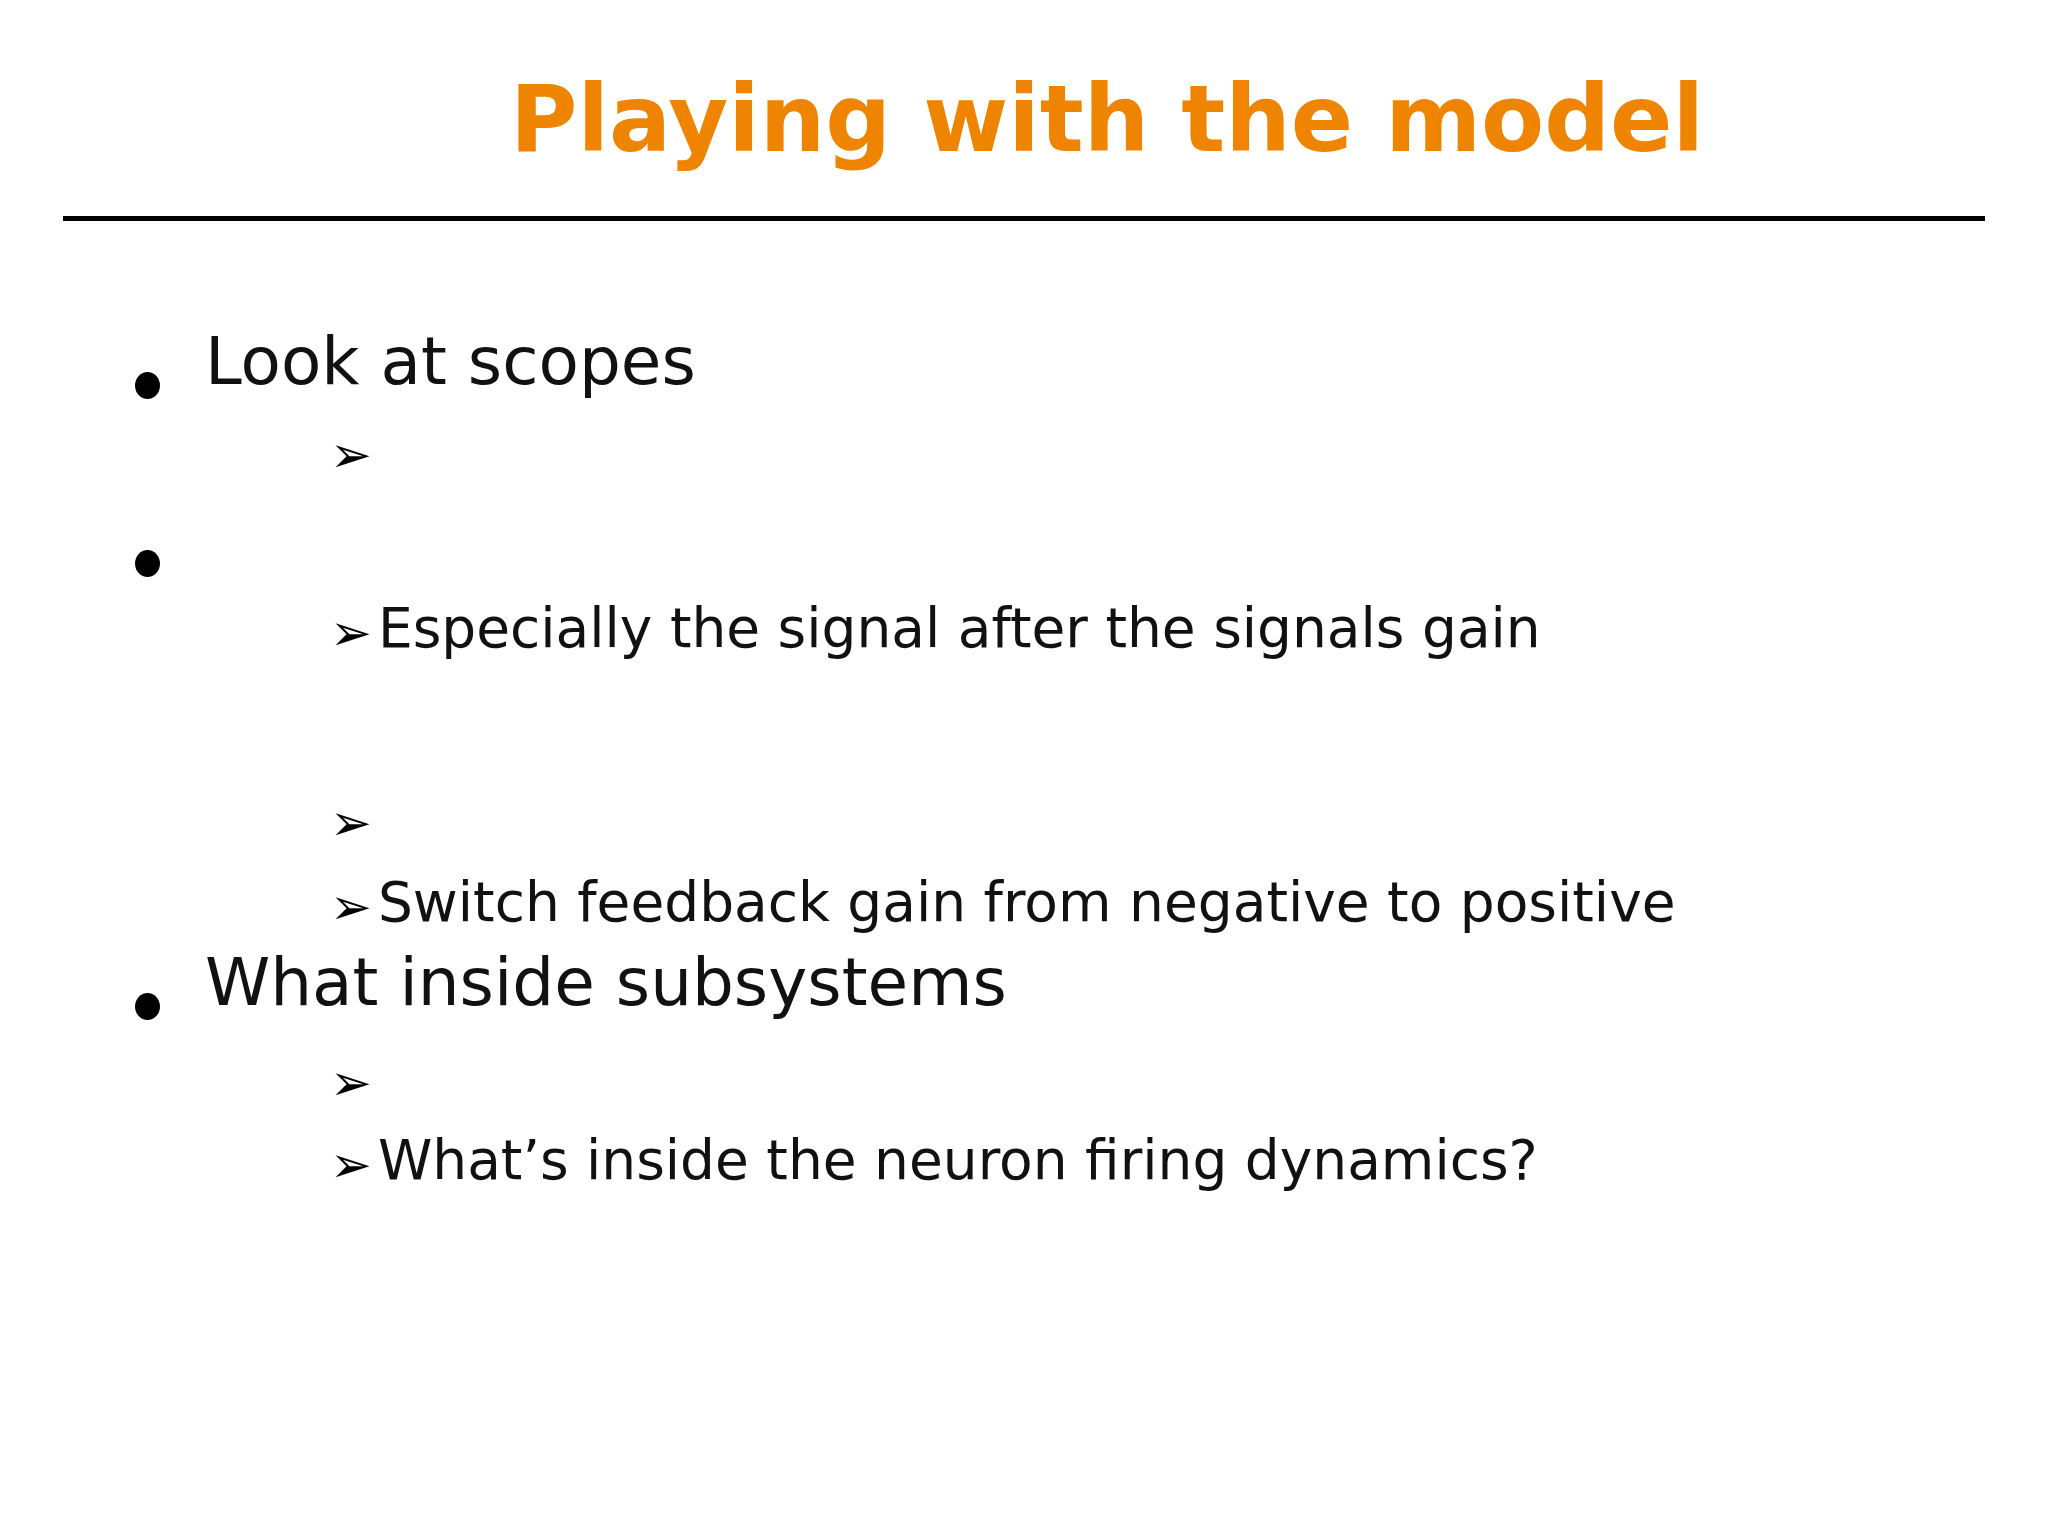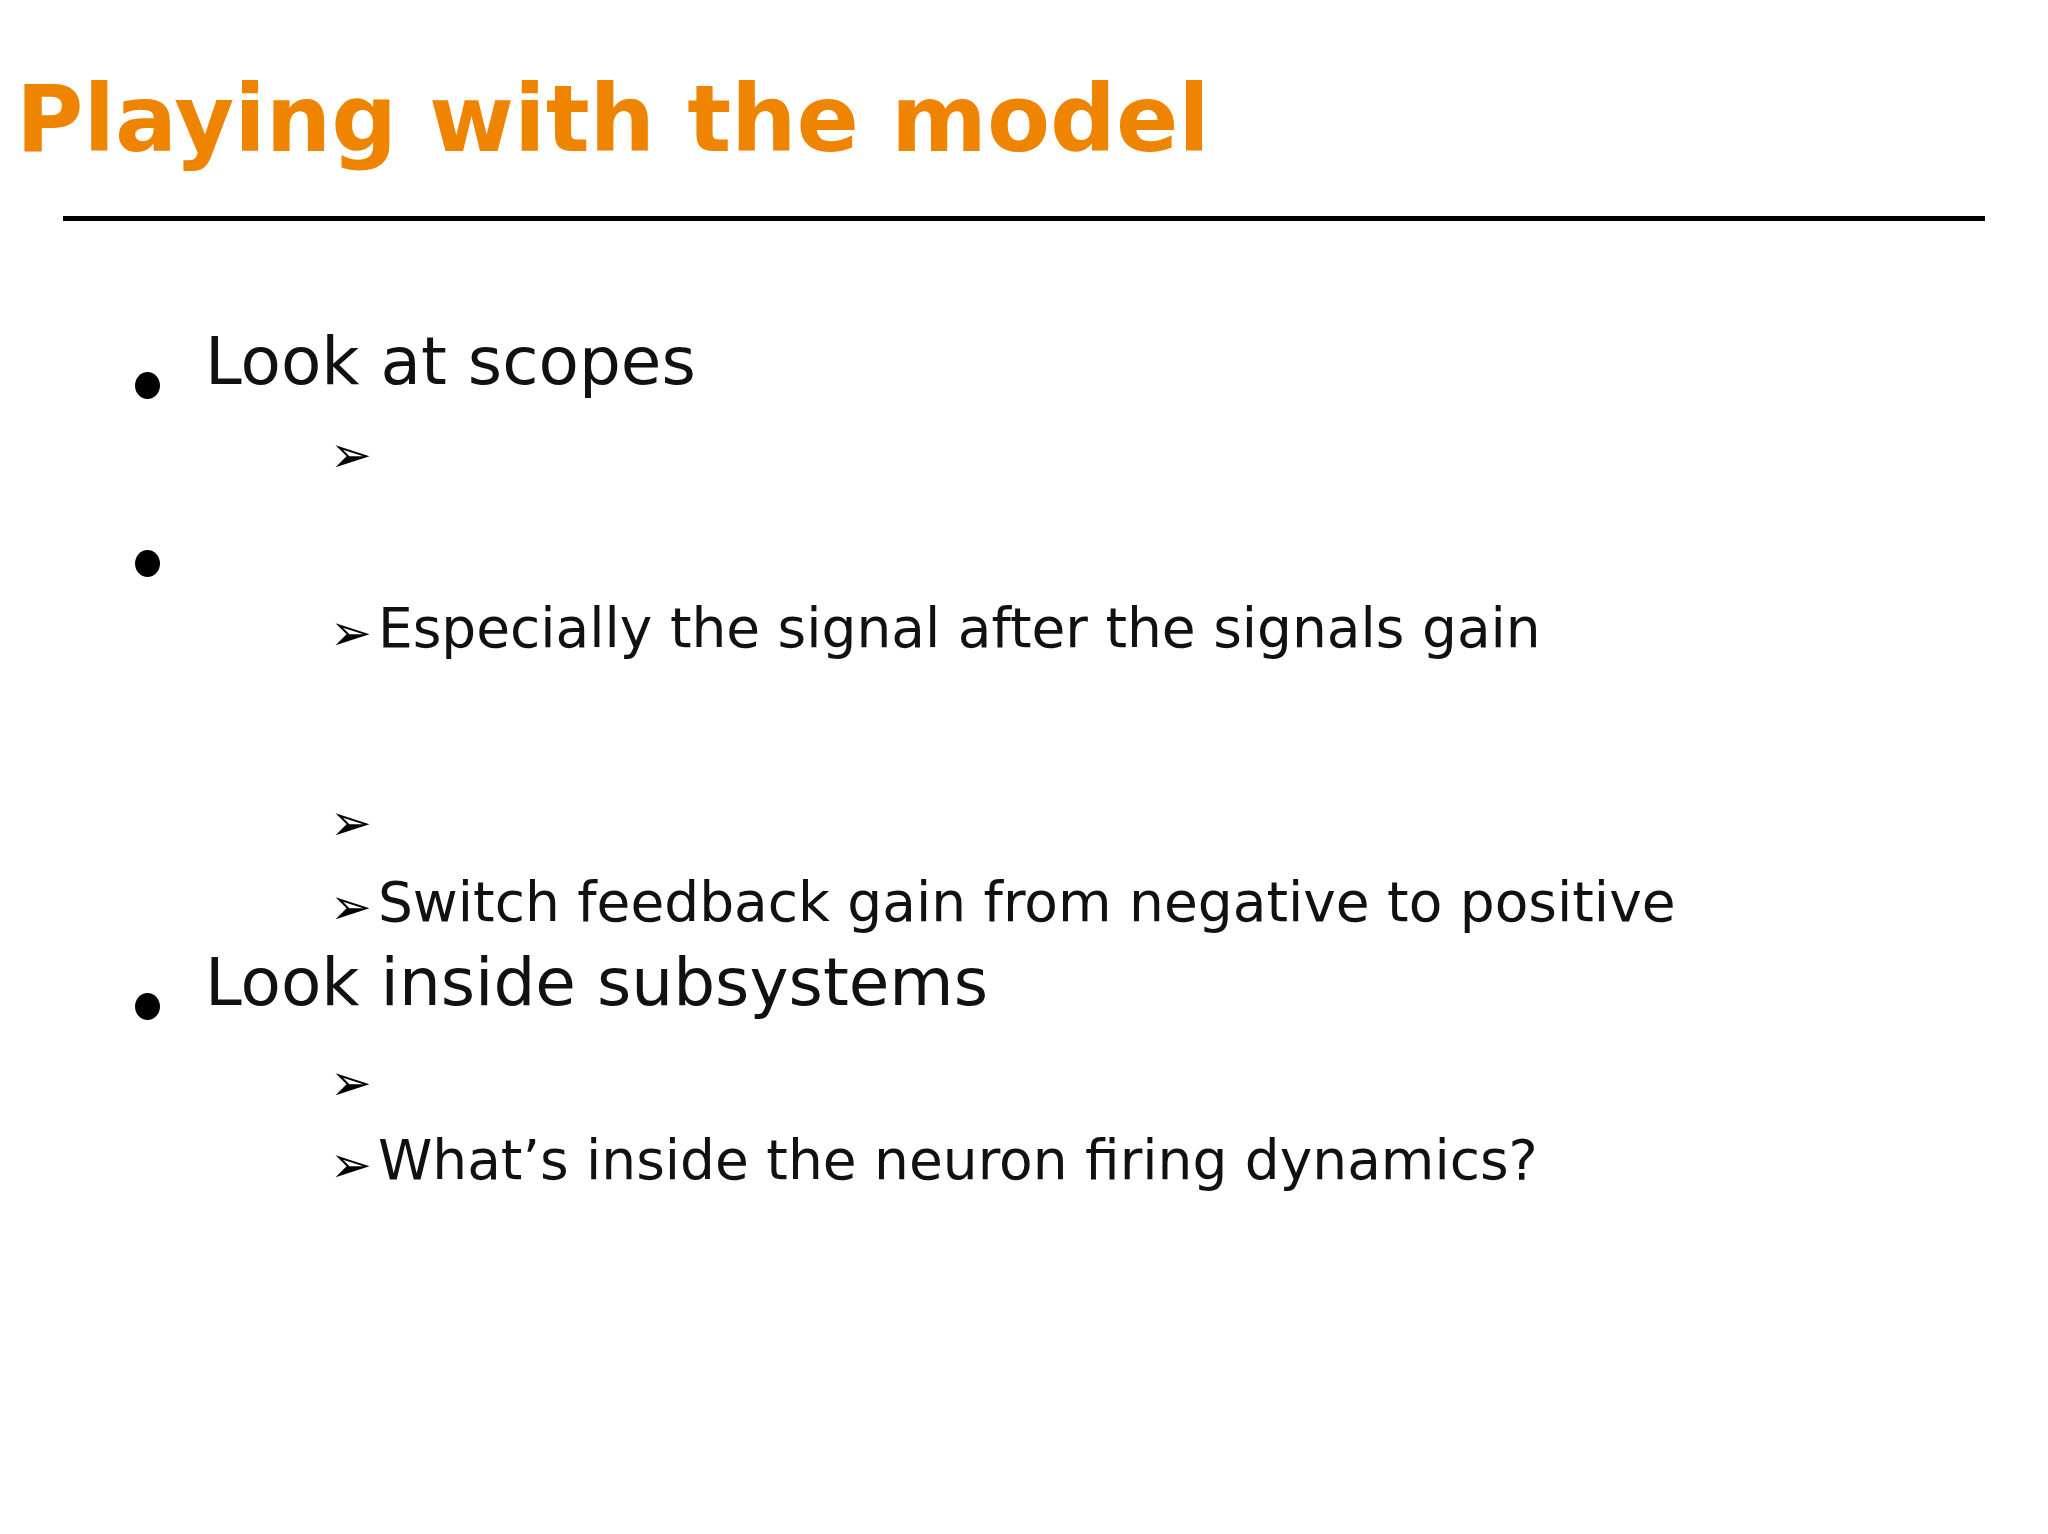--- a/index.html
+++ b/index.html
@@ -13,23 +13,23 @@
   }
   .slide {
     position: relative;
     width: 2048px;
     height: 1534px;
     background: #ffffff;
   }
   .slide-title {
     position: absolute;
     top: 62px;
-    left: 16px;
+    left: 8px;
     width: 1696px;
-    text-align: left;
+    text-align: right;
     font-size: 92px;
     font-weight: bold;
     color: #EE8400;
     letter-spacing: 0px;
     line-height: 1.25;
     white-space: nowrap;
   }
   .title-underline {
     position: absolute;
     top: 216px;
@@ -117,21 +117,21 @@
     <span class="arrow-marker">➢</span>
   </div>
 
   <div class="row l2 r6">
     <span class="arrow-marker">➢</span>
     <span class="bullet-text">Switch feedback gain from negative to positive</span>
   </div>
 
   <div class="row l1 r7">
     <span class="dot-marker"></span>
-    <span class="bullet-text">Look inside subsystems</span>
+    <span class="bullet-text">What inside subsystems</span>
   </div>
 
   <div class="row l2 r8">
     <span class="arrow-marker">➢</span>
   </div>
 
   <div class="row l2 r9">
     <span class="arrow-marker">➢</span>
     <span class="bullet-text">What’s inside the neuron firing dynamics?</span>
   </div>

